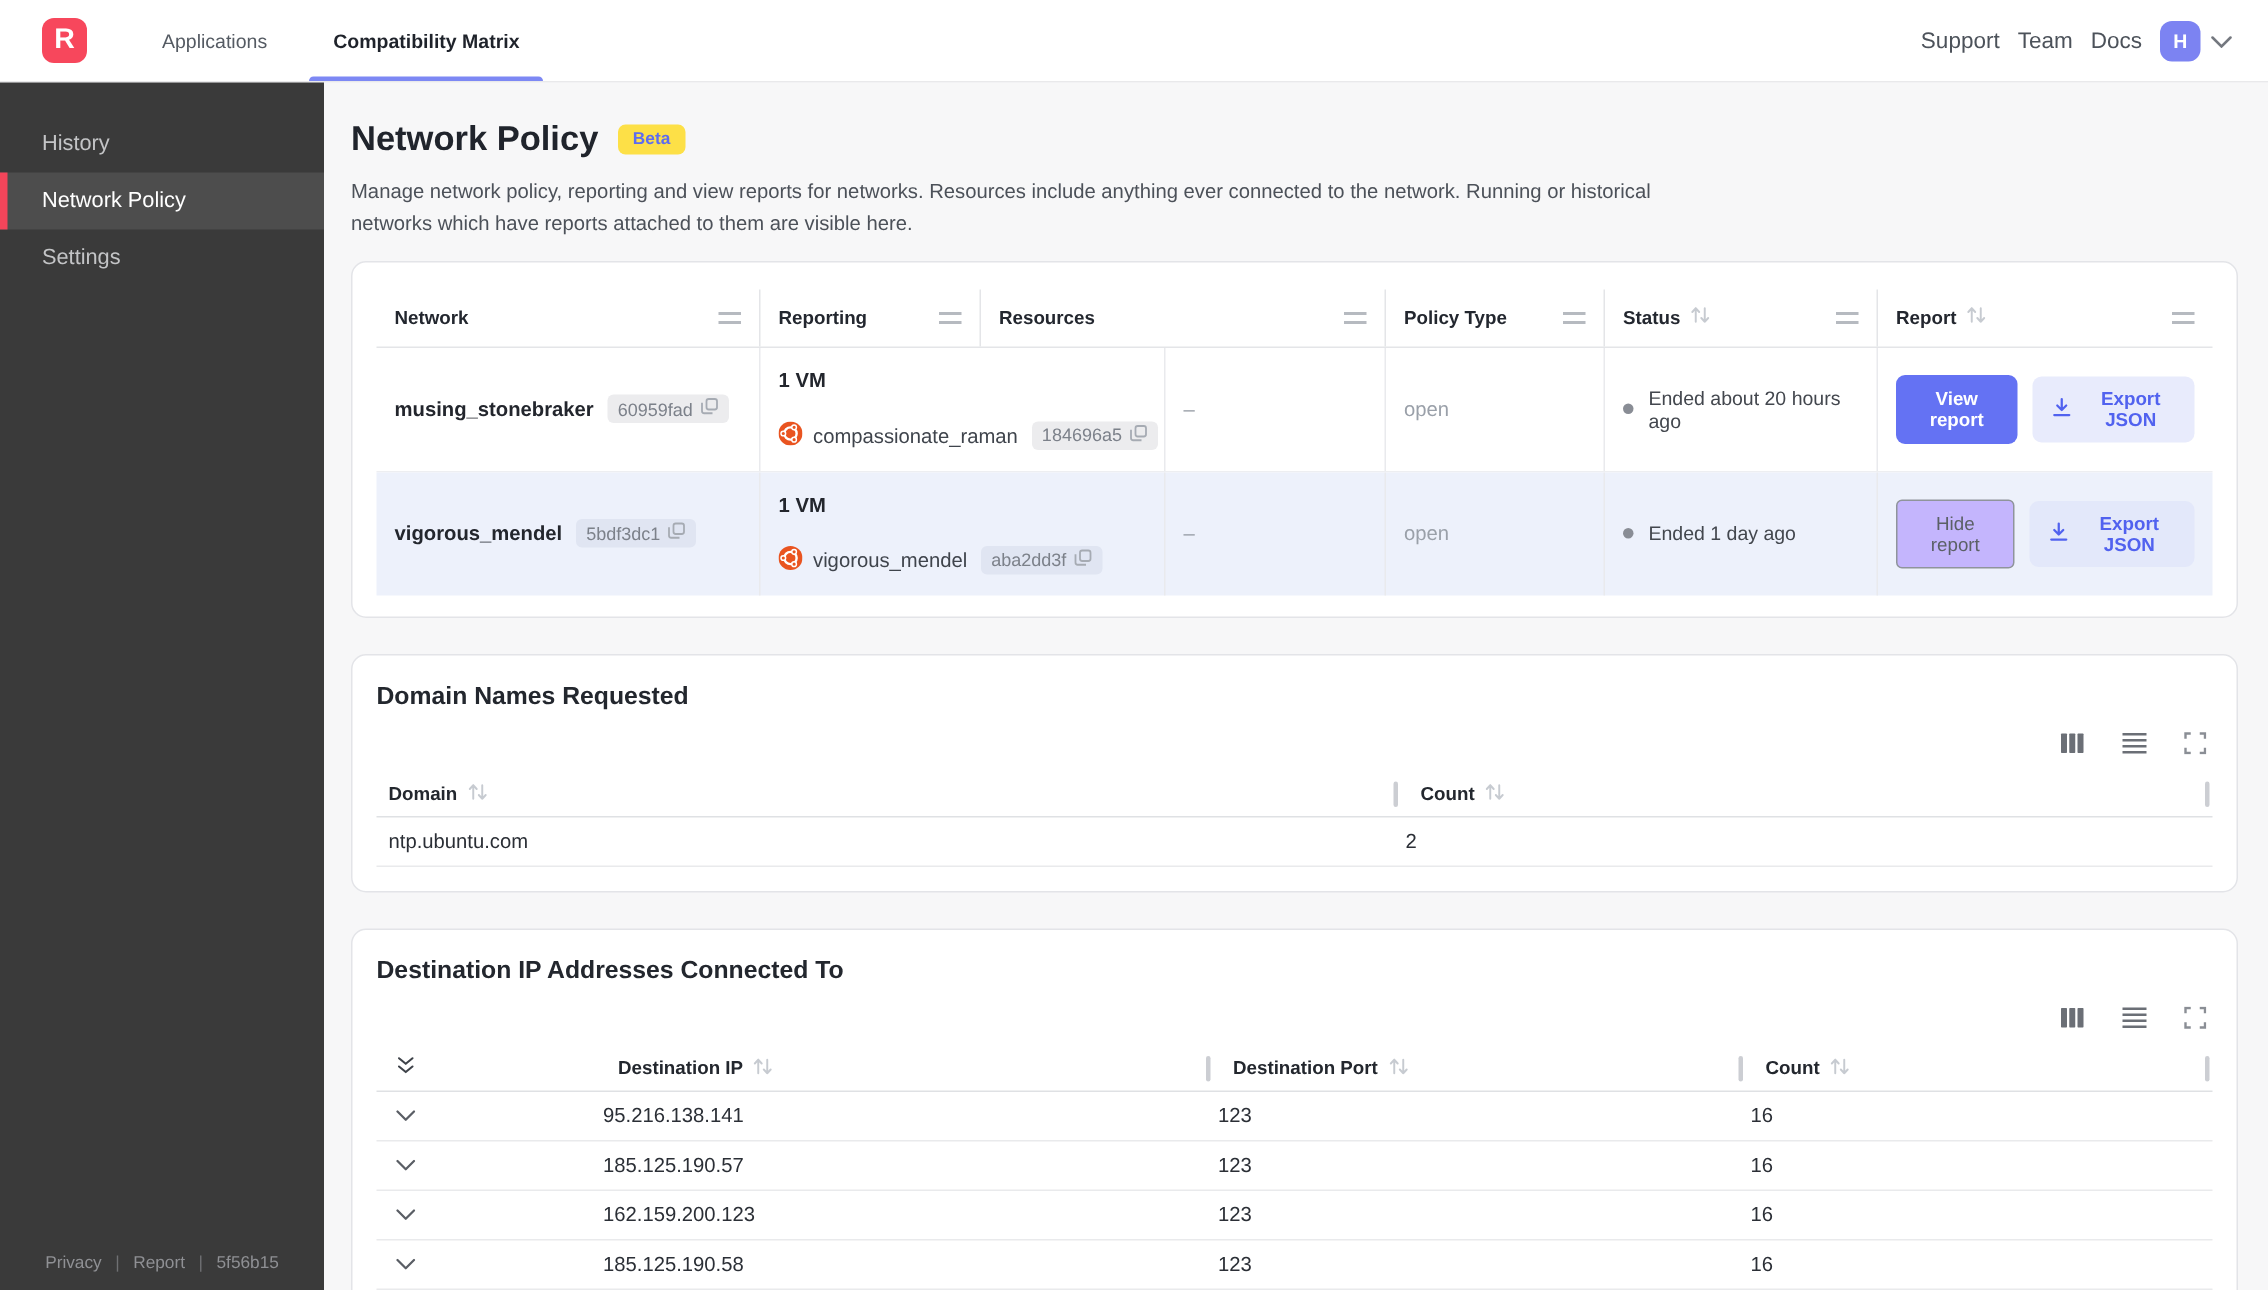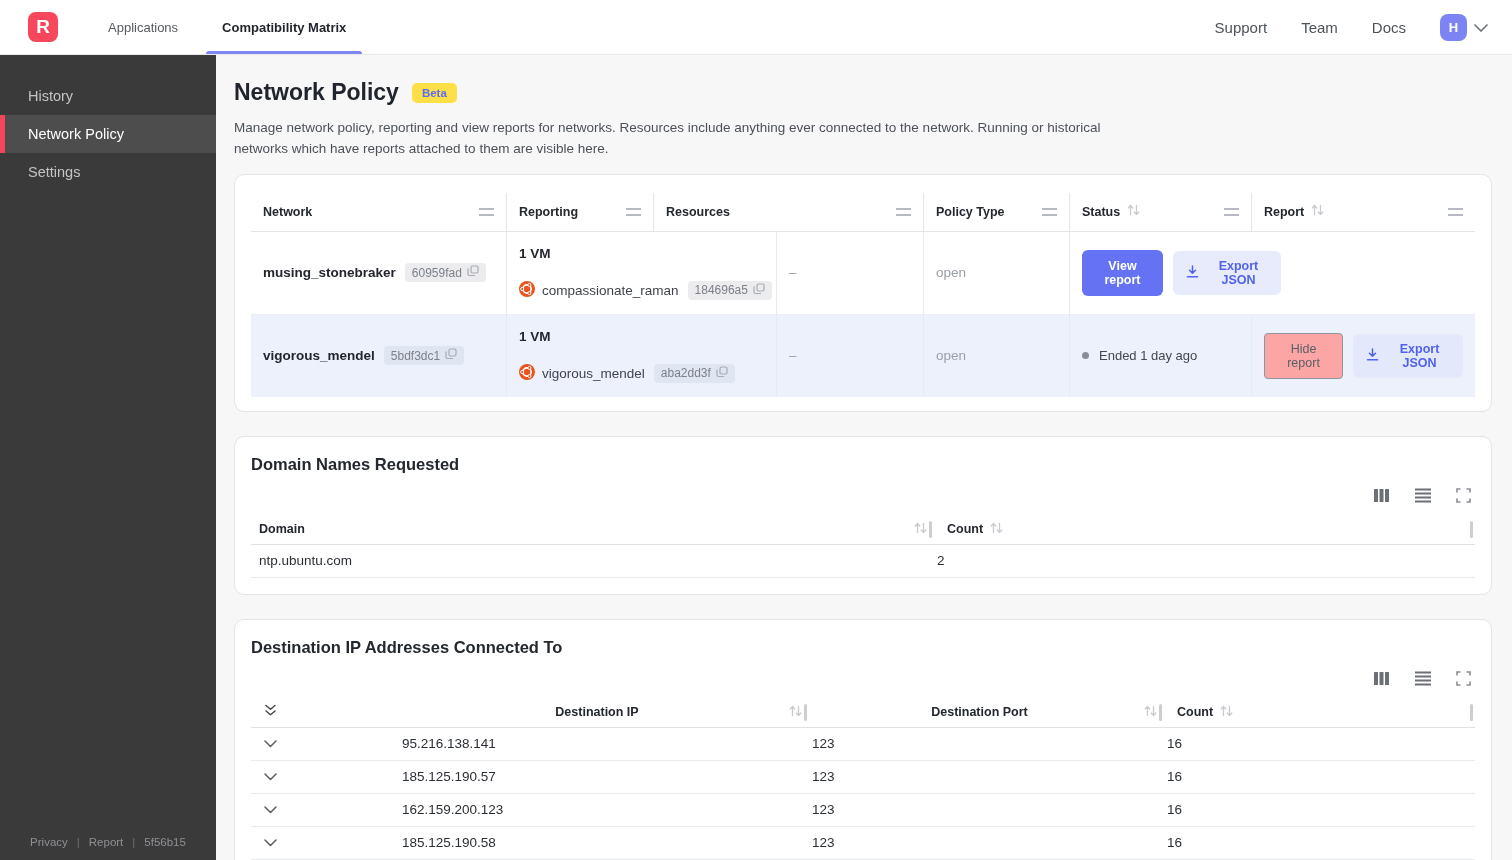--- a/index.html
+++ b/index.html
@@ -24,21 +24,21 @@
   .nav-tabs { display:flex; margin-left:34px; }
   .nav-tab {
     display:flex; align-items:center; padding:0 16px; margin-right:12px;
     color:#555b63; font-size:13px; position:relative; cursor:pointer;
   }
   .nav-tab.active { color:#1f232b; font-weight:bold; }
   .nav-tab.active::after {
     content:""; position:absolute; left:0; right:0; bottom:0; height:3px;
     background:#7d88f4; border-radius:3px 3px 0 0;
   }
-  .nav-right { display:flex; align-items:center; gap:34px; }
+  .nav-right { display:flex; align-items:center; gap:12px; }
   .nav-link { color:#4c525a; font-size:15px; cursor:pointer; }
   .user-menu { display:flex; align-items:center; gap:7px; cursor:pointer; }
   .avatar {
     width:27px; height:27px; border-radius:8px; background:#7c83f2;
     color:#fff; font-size:13px; font-weight:bold;
     display:flex; align-items:center; justify-content:center;
   }
 
   
   .layout { display:flex; height:805px; }
@@ -131,36 +131,36 @@
   .res-line .pill { margin-left:2px; }
   .muted { color:#9aa0a9; font-size:13.5px; }
   .status-cell { gap:10px; font-size:13px; color:#43474e; }
   .dot { width:7px; height:7px; border-radius:50%; background:#898d95; flex:none; }
   .report-cell { gap:10px; }
   .btn-primary {
     background:#6472f3; color:#fff; font-weight:bold; font-size:12.5px;
     border:none; border-radius:6px; padding:9px 12px; cursor:pointer;
   }
   .btn-outline {
-    background:#fca5a5; color:#5b6066; font-size:12.5px; border:1px solid #8f949b;
+    background:#c4b5fd; color:#5b6066; font-size:12.5px; border:1px solid #8f949b;
     border-radius:4px; padding:8px 12px; cursor:pointer;
   }
   .btn-soft {
     background:#e8ebfc; color:#5162ef; font-weight:bold; font-size:12.5px;
     border:none; border-radius:6px; padding:8px 12px; cursor:pointer;
     display:inline-flex; align-items:center; gap:8px;
   }
   .selected .btn-soft { background:#e3e8fa; }
 
   
   .t2 { margin-top:2px; }
   .t2-header { display:flex; border-bottom:1px solid #dfe1e4; height:30px; }
   .t2h {
     display:flex; align-items:center; gap:7px; font-size:12.5px;
-    font-weight:bold; color:#23272e; padding:0 2px 0 8px; position:relative;justify-content:space-between;
+    font-weight:bold; color:#23272e; padding:0 2px 0 8px; position:relative;
   }
   .vbar {
     width:3px; height:17px; background:#ccced3; border-radius:2px; flex:none;
     margin-right:8px; cursor:col-resize;
   }
   .t2-row { display:flex; border-bottom:1px solid #e9eaec; height:33px; }
   .t2c { display:flex; align-items:center; font-size:13.5px; color:#2b2f36; padding-left:8px; }
   .cd-domain { width:678px; }
   .cd-count  { flex:1; }
 
@@ -296,20 +296,24 @@
                   <svg width="12" height="12" viewBox="0 0 12 12" fill="none" stroke="#a6abb3" stroke-width="1.2">
                       <rect x="4" y="1" width="7" height="7" rx="1.5"></rect>
                       <path d="M8 10.5 H2.5 A1.5 1.5 0 0 1 1 9 V3.5"></path>
                     </svg>
                 </span>
               </span>
             </span>
           </div>
           <div class="ntc c-reporting muted">–</div>
           <div class="ntc c-policy muted">open</div>
+          <div class="ntc c-status status-cell">
+            <span class="dot"></span>
+            <span>Ended about 20 hours ago</span>
+          </div>
           <div class="ntc c-report report-cell">
             <button class="btn-primary">View report</button>
             <button class="btn-soft">
               <span>
                 <svg width="15" height="15" viewBox="0 0 15 15" fill="none" stroke="#5162ef" stroke-width="1.5" stroke-linecap="round" stroke-linejoin="round">
                     <path d="M7.5 2 V9 M4.5 6.3 L7.5 9.3 L10.5 6.3"></path>
                     <path d="M2.5 12.7 H12.5"></path>
                   </svg>
               </span>
               <span>Export JSON</span>

